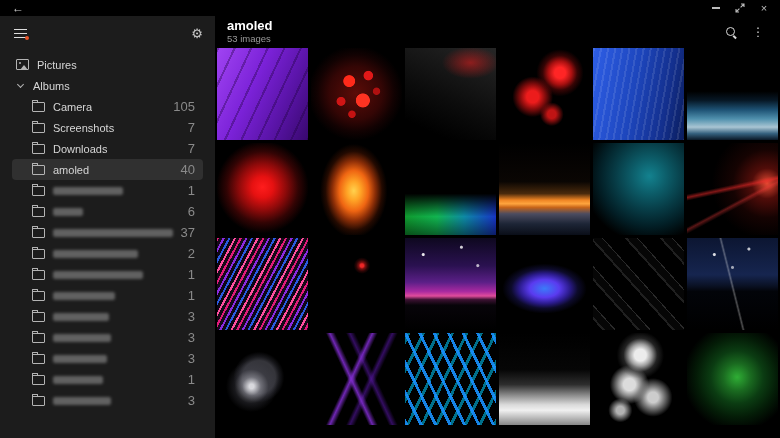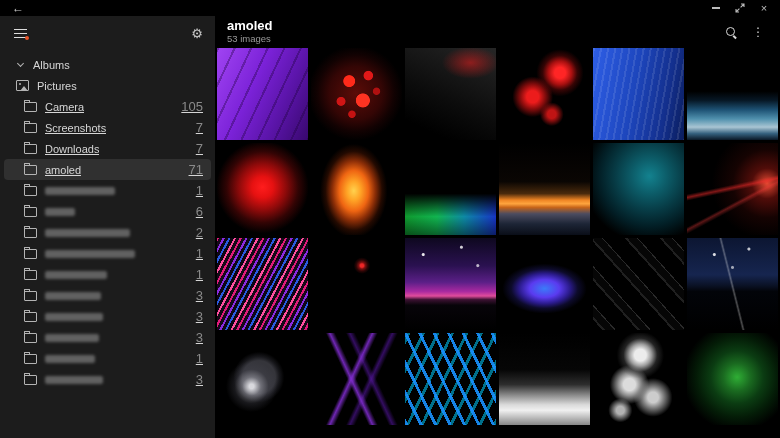--- a/index.html
+++ b/index.html
@@ -20,21 +20,21 @@
 
   
   .sidebar-top{height:26px;display:flex;align-items:center;justify-content:space-between;padding:4px 12px 0 14px;}
   .menuicon{position:relative;width:13px;height:11px;display:inline-block;}
   .menuicon::before{content:"";position:absolute;top:1px;left:0;width:13px;height:1.5px;background:#ddd;box-shadow:0 4px 0 #ddd,0 8px 0 #ddd;}
   .menuicon::after{content:"";position:absolute;right:-2px;bottom:-1px;width:4px;height:4px;border-radius:50%;background:#e8542a;}
   .gear{font-size:13px;color:#c6c6c6;cursor:pointer;line-height:13px;}
 
   .nav{padding-top:8px;}
   .row{height:21px;display:flex;align-items:center;gap:8px;padding:0 12px 0 16px;font-size:11px;color:#d6d6d6;cursor:pointer;white-space:nowrap;}
-  .row.sub{margin:0 4px;border-radius:4px;padding:0 8px 0 20px;text-decoration:underline;}
+  .row.sub{margin:0 12px;border-radius:4px;padding:0 8px 0 20px;}
   .row.sub.selected{background:#303030;}
   .lbl{overflow:hidden;text-overflow:ellipsis;}
   .cnt{margin-left:auto;color:#8a8a8a;font-size:13px;}
   .redact{height:8px;background:#9a9a9a;opacity:.55;border-radius:2px;filter:blur(1.5px);display:inline-block;}
 
   .folder{width:11px;height:8px;border:1px solid #b4b4b4;border-radius:1px;position:relative;flex:none;}
   .folder::before{content:"";position:absolute;top:-3px;left:-1px;width:4px;height:2px;border:1px solid #b4b4b4;border-bottom:none;border-radius:1px 1px 0 0;}
   .imgicon{width:11px;height:9px;border:1px solid #b4b4b4;border-radius:1px;position:relative;flex:none;overflow:hidden;}
   .imgicon::before{content:"";position:absolute;left:1.5px;top:1.5px;width:2.5px;height:2.5px;border-radius:50%;background:#b4b4b4;}
   .imgicon::after{content:"";position:absolute;right:0;bottom:-1px;width:0;height:0;border-left:4px solid transparent;border-right:4px solid transparent;border-bottom:5px solid #b4b4b4;}
@@ -80,29 +80,29 @@
 
     <aside class="sidebar">
       <div class="sidebar-top">
         <span class="menuicon"></span>
         <span class="gear">⚙</span>
       </div>
 
       <nav class="nav">
 
         <div class="row">
+          <span class="imgicon"></span>
+          <span class="lbl">Pictures</span>
+        </div>
+
+        <div class="row">
           <span class="chev"></span>
           <span class="lbl">Albums</span>
         </div>
 
-        <div class="row">
-          <span class="imgicon"></span>
-          <span class="lbl">Pictures</span>
-        </div>
-
         <div class="row sub">
           <span class="folder"></span>
           <span class="lbl">Camera</span>
           <span class="cnt">105</span>
         </div>
 
         <div class="row sub">
           <span class="folder"></span>
           <span class="lbl">Screenshots</span>
           <span class="cnt">7</span>
@@ -110,36 +110,41 @@
 
         <div class="row sub">
           <span class="folder"></span>
           <span class="lbl">Downloads</span>
           <span class="cnt">7</span>
         </div>
 
         <div class="row sub selected">
           <span class="folder"></span>
           <span class="lbl">amoled</span>
-          <span class="cnt">71</span>
+          <span class="cnt">40</span>
         </div>
 
 
         <div class="row sub">
           <span class="folder"></span>
           <span class="redact" style="width:70px"></span>
           <span class="cnt">1</span>
         </div>
 
         <div class="row sub">
           <span class="folder"></span>
           <span class="redact" style="width:30px"></span>
           <span class="cnt">6</span>
         </div>
 
+        <div class="row sub">
+          <span class="folder"></span>
+          <span class="redact" style="width:150px"></span>
+          <span class="cnt">37</span>
+        </div>
 
         <div class="row sub">
           <span class="folder"></span>
           <span class="redact" style="width:85px"></span>
           <span class="cnt">2</span>
         </div>
 
         <div class="row sub">
           <span class="folder"></span>
           <span class="redact" style="width:90px"></span>

